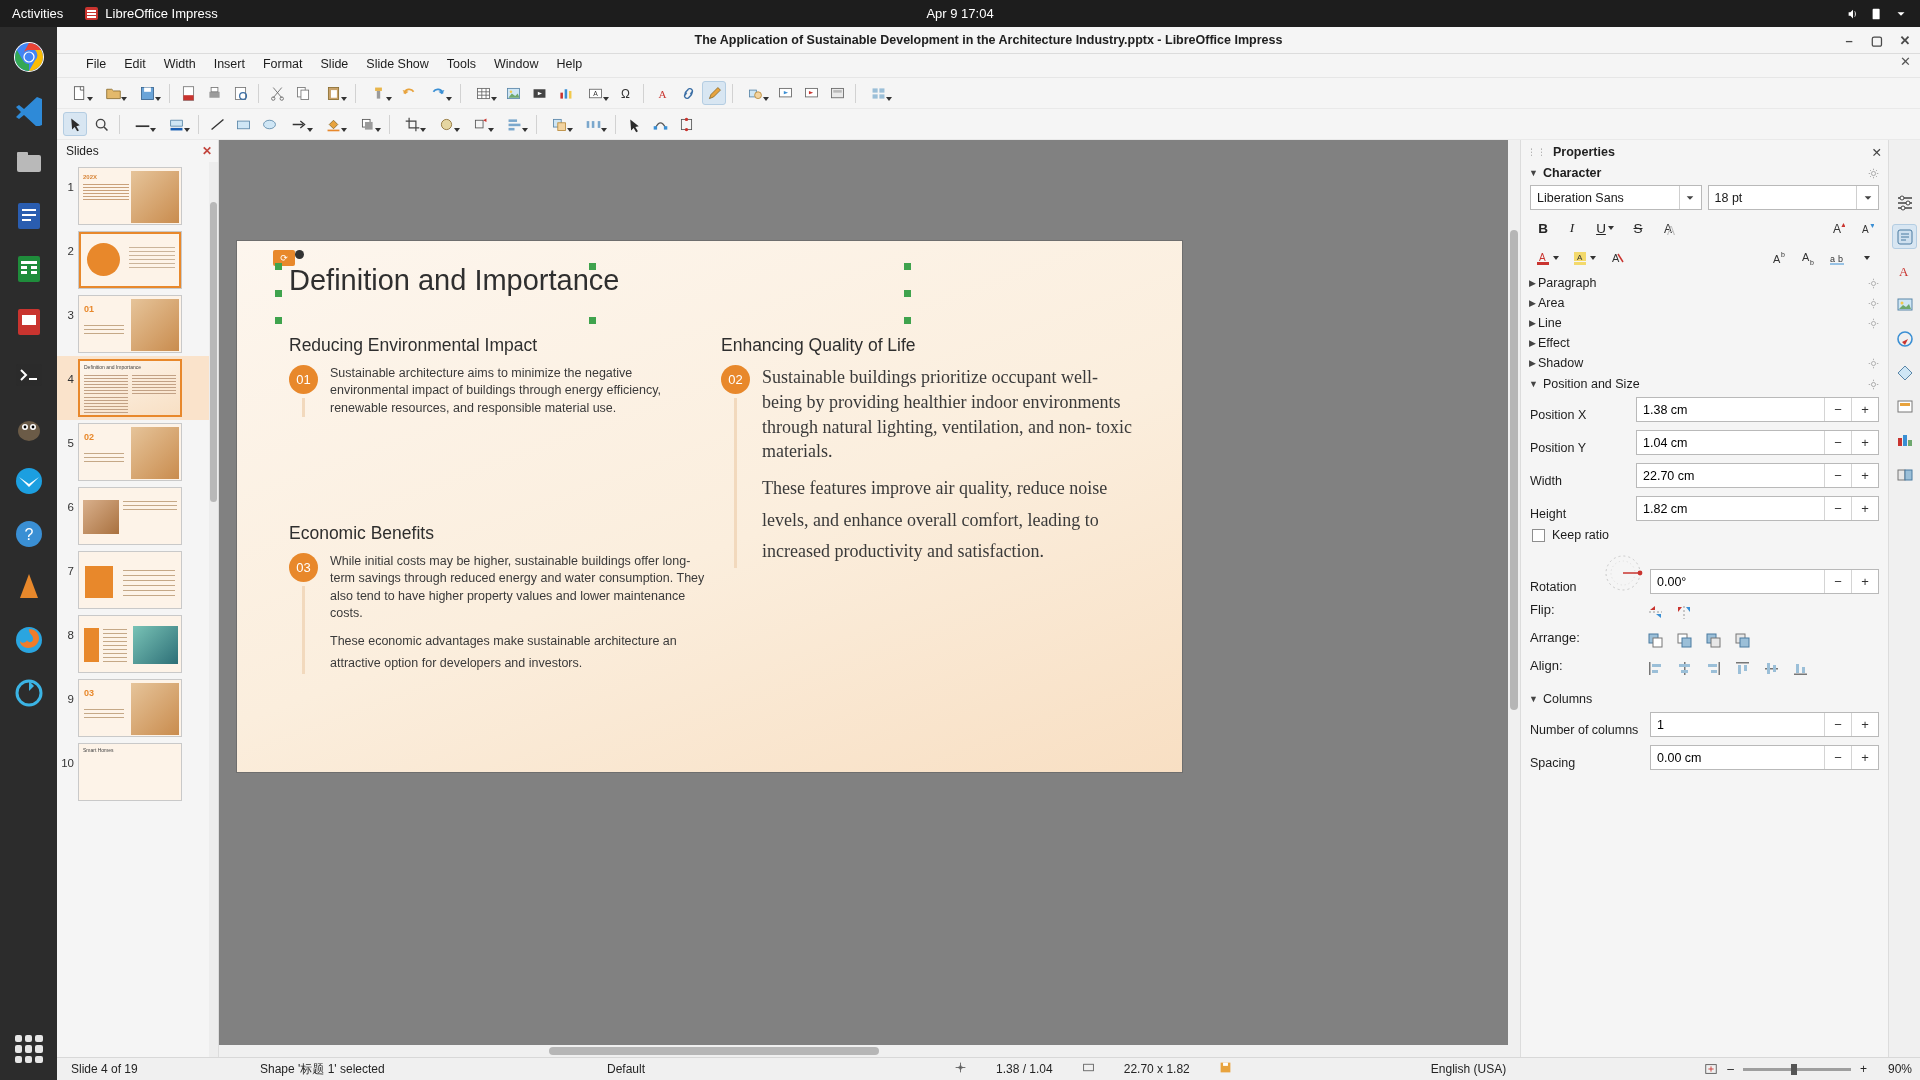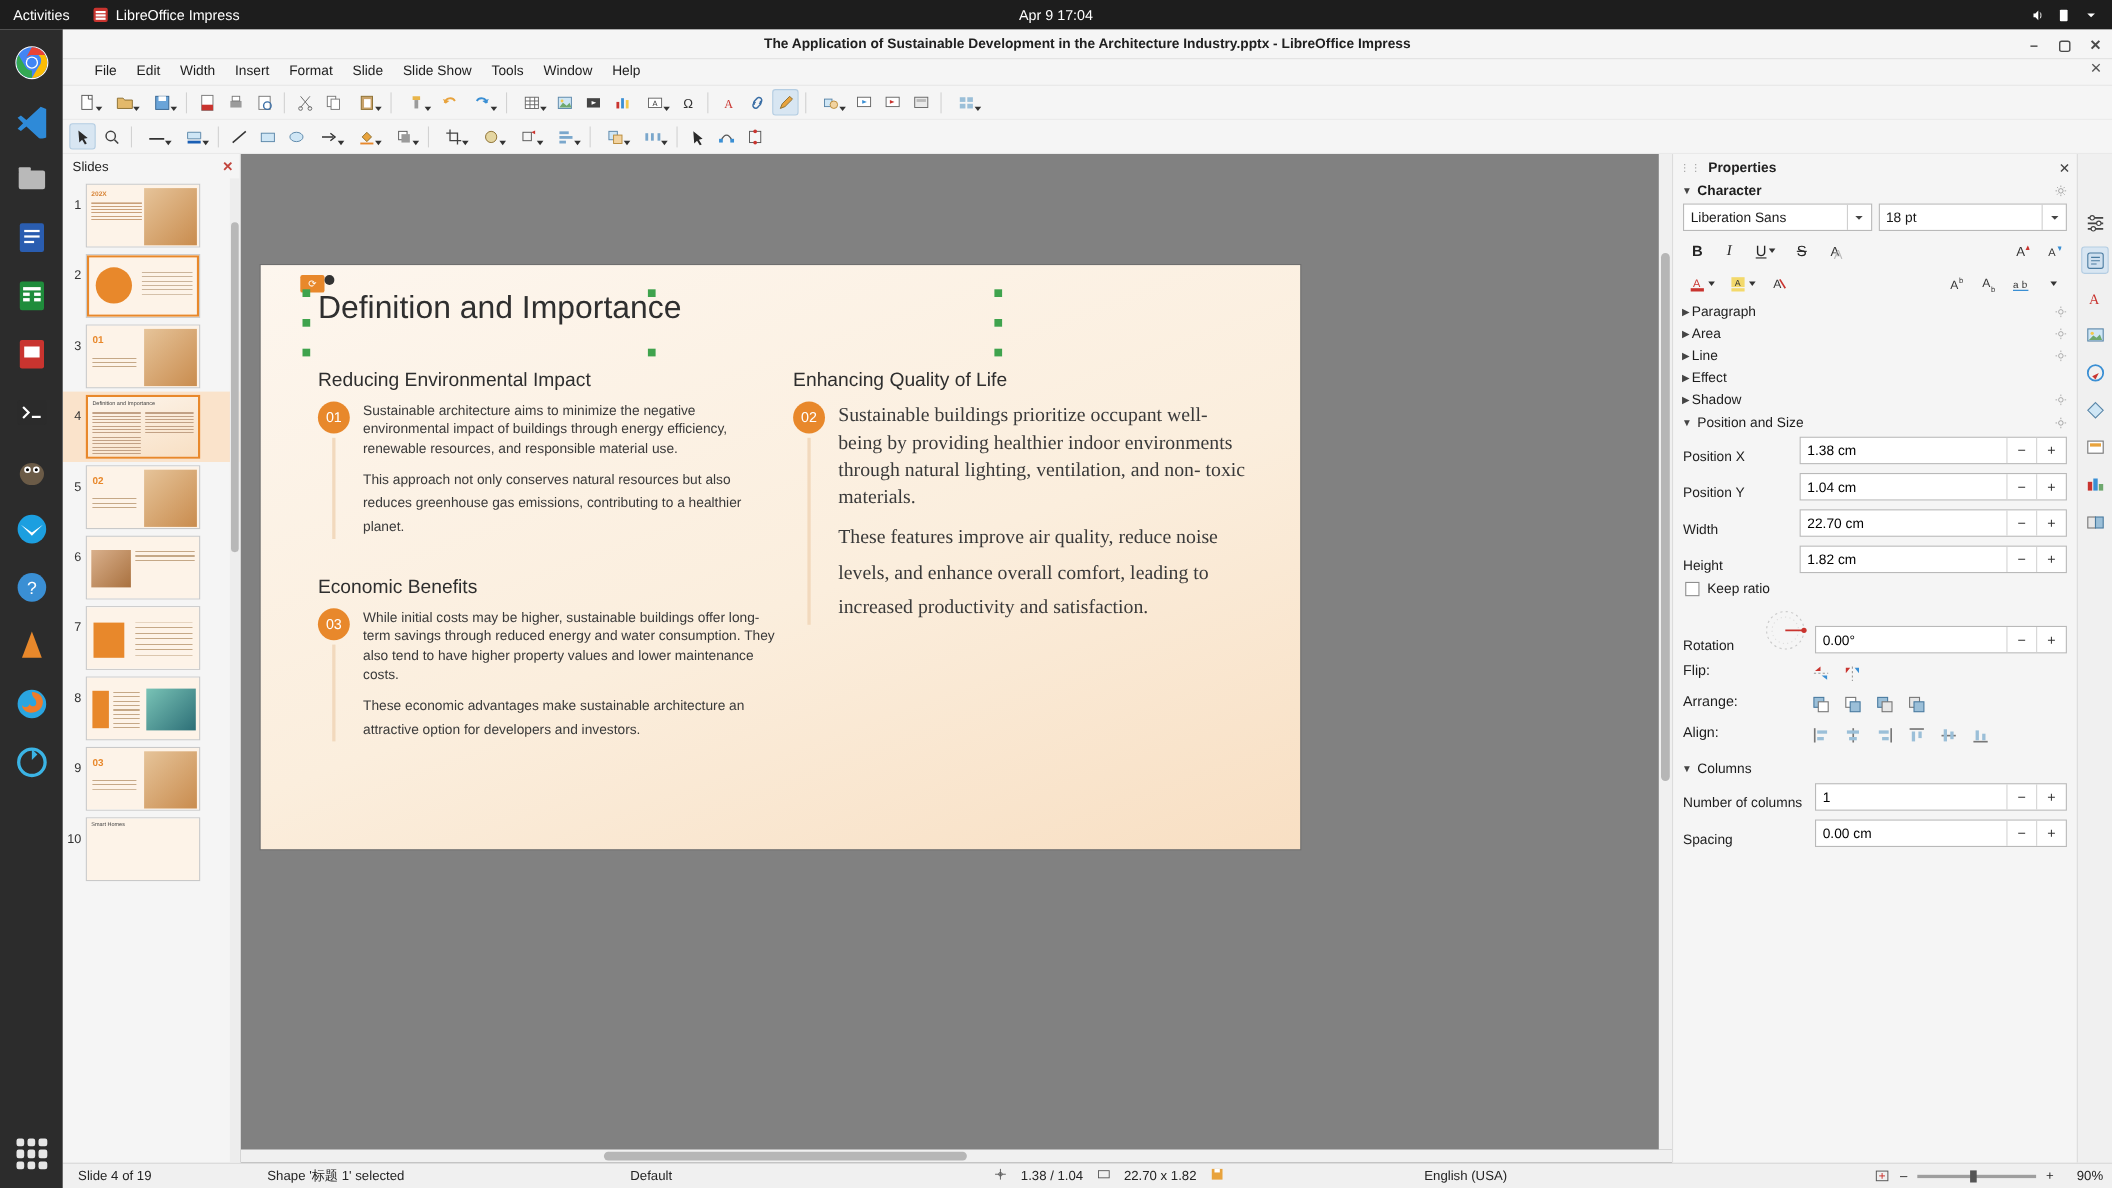--- a/index.html
+++ b/index.html
@@ -249,21 +249,21 @@
   .dial { width: 42px; height: 42px; border-radius: 50%; position: relative; }
   .dial svg { width: 42px; height: 42px; }
 
   .icon-row { display: flex; align-items: flex-start; padding: 4px 9px; gap: 9px; }
   .mini { width: 20px; height: 20px; display: flex; align-items: center; justify-content: center; }
   .mini svg { width: 17px; height: 17px; }
 
   
   .statusbar {
     height: 23px; background: #f0f0f0; border-top: 1px solid #d8d8d8;
-    display: flex; align-items: center; font-size: 12px; color: #242424; padding: 0 8px; gap: 0; justify-content: center;
+    display: flex; align-items: center; font-size: 12px; color: #242424; padding: 0 8px; gap: 17px; justify-content: center;
   }
   .st { padding: 0 6px; }
   .st.sel { width: 330px; }
   .st.master { width: 330px; }
   .zoom-area { margin-left: auto; display: flex; align-items: center; gap: 9px; }
   .zoom-slider { width: 108px; height: 3px; background: #9e9e9e; position: relative; }
   .zoom-knob { position: absolute; left: 48px; top: -4px; width: 6px; height: 11px; background: #555; }
 
   svg { display: block; }
 </style>
@@ -862,21 +862,20 @@
 
           <div class="col" style="left:52px;top:94px;width:420px;">
             <div class="col-head">Reducing Environmental Impact</div>
             <div class="bul-wrap">
               <div class="bul-rail">
                 <div class="bul-num">01</div>
                 <div class="line"></div>
               </div>
               <div style="flex:1">
                 <div class="bul-text">Sustainable architecture aims to minimize the negative environmental impact of buildings through energy efficiency, renewable resources, and responsible material use.</div>
-                <div class="bul-text p2">This approach not only conserves natural resources but also reduces greenhouse gas emissions, contributing to a healthier planet.</div>
               </div>
             </div>
           </div>
 
           <div class="col" style="left:52px;top:282px;width:420px;">
             <div class="col-head">Economic Benefits</div>
             <div class="bul-wrap">
               <div class="bul-rail">
                 <div class="bul-num">03</div>
                 <div class="line"></div>

